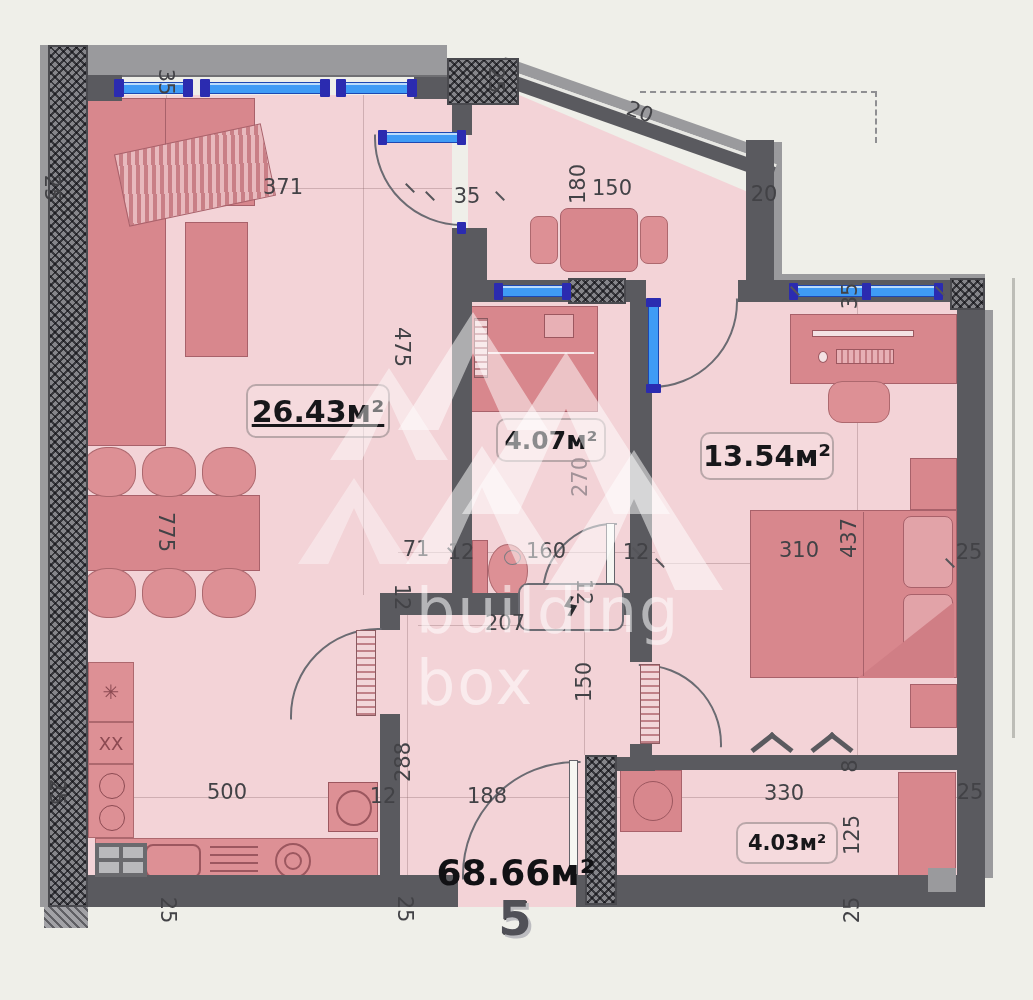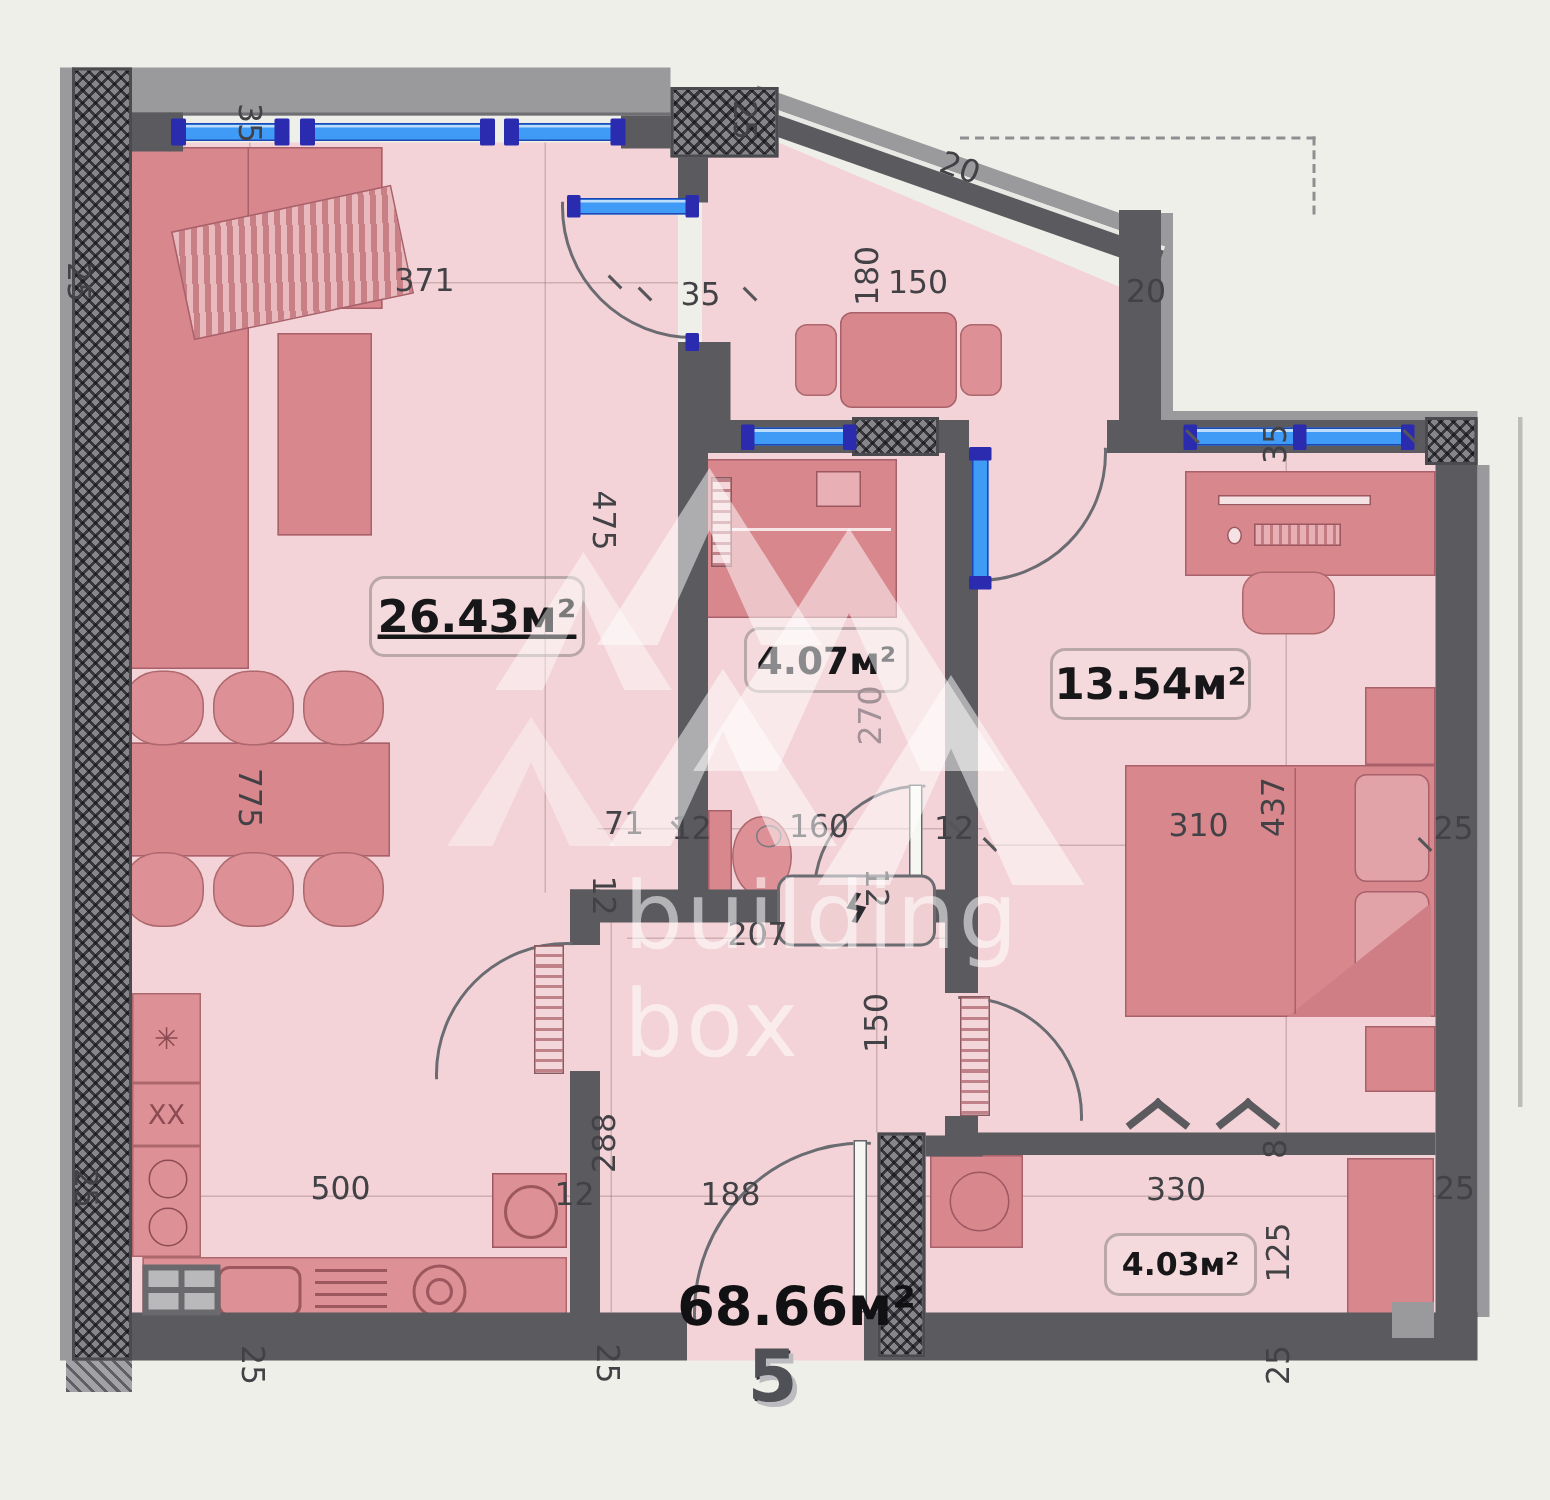--- a/index.html
+++ b/index.html
@@ -248,21 +248,21 @@
   </div>
   <div class="albox" style="left:496px;top:418px;width:106px;height:40px;">
     <span class="area" style="font-size:25px;">4.07м²</span>
   </div>
   <div class="albox" style="left:700px;top:432px;width:130px;height:44px;">
     <span class="area" style="font-size:29px;">13.54м²</span>
   </div>
   <div class="albox" style="left:736px;top:822px;width:98px;height:38px;">
     <span class="area" style="font-size:21px;">4.03м²</span>
   </div>
-  <div class="bigtotal" style="left:531px;top:872px;font-size:36px;">68.66м²</div>
+  <div class="bigtotal" style="left:516px;top:872px;font-size:36px;">68.66м²</div>
   <div class="apt5" style="left:515px;top:918px;font-size:48px;">5</div>
 
   <div id="dims-layer">
       <span class="dim" style="left: 283px; top: 187px;">371</span>
       <span class="dim" style="left: 166px; top: 82px; transform: translate(-50%, -50%) rotate(90deg);">35</span>
       <span class="dim" style="left: 52px; top: 188px; transform: translate(-50%, -50%) rotate(90deg);">25</span>
       <span class="dim" style="left: 496px; top: 80px; transform: translate(-50%, -50%) rotate(90deg);">25</span>
       <span class="dim" style="left: 467px; top: 196px;">35</span>
       <span class="dim" style="left: 640px; top: 112px; transform: translate(-50%, -50%) rotate(20deg);">20</span>
       <span class="dim" style="left: 578px; top: 184px; transform: translate(-50%, -50%) rotate(-90deg);">180</span>

